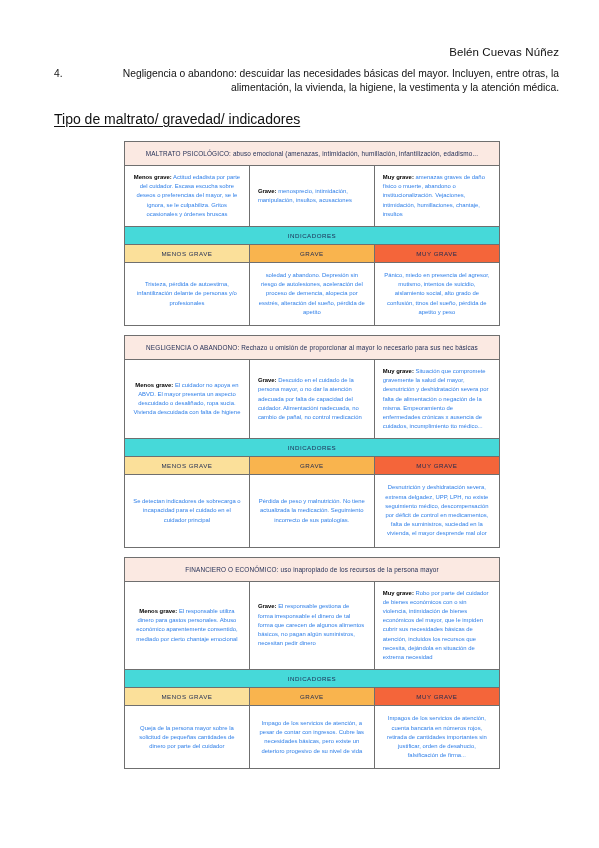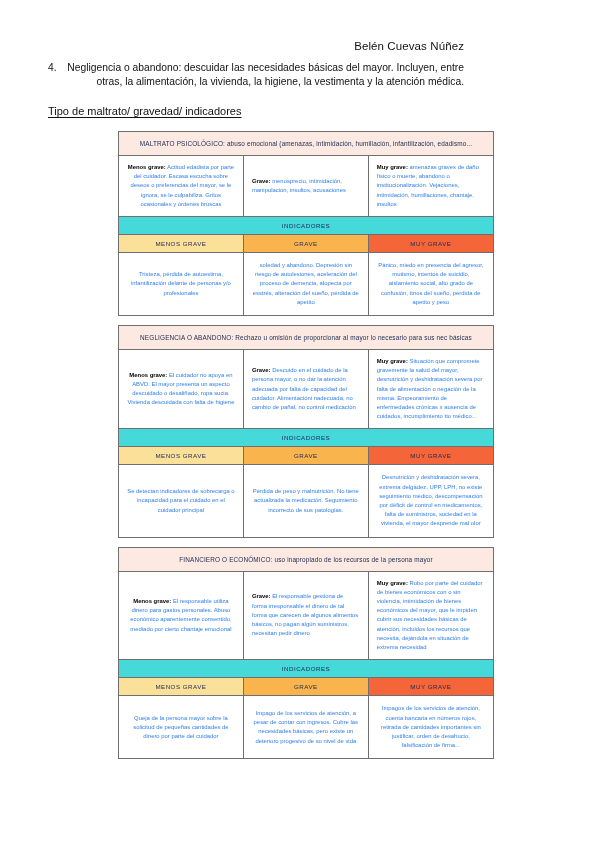--- a/index.html
+++ b/index.html
@@ -10,24 +10,24 @@
   }
   body {
     width: 599px;
     height: 848px;
     font-family: "Liberation Sans", sans-serif;
     color: #000000;
     position: relative;
     overflow: hidden;
   }
   .page {
-    width: 498px;
+    width: 599px;
     height: 848px;
     box-sizing: border-box;
-    padding: 4px;
+    padding: 10px;
     position: relative;
   }
 
   
   .author-line {
     text-align: right;
     font-size: 11.5px;
     padding: 36px 30px 0 0;
     letter-spacing: .1px;
     color: #111;
@@ -42,21 +42,21 @@
   .numbered-item .num {
     width: 17px;
     flex: 0 0 17px;
   }
   .numbered-item .body {
     flex: 1 1 auto;
     text-align: right;
   }
   .subtitle {
     margin: 17px 0 0 44px;
-    font-size: 11px;
+    font-size: 14px;
     text-decoration: underline;
     text-underline-offset: 2px;
     color: #111;
   }
 
   
   .tables-wrap {
     margin-top: 14px;
     padding-left: 114px;
   }

